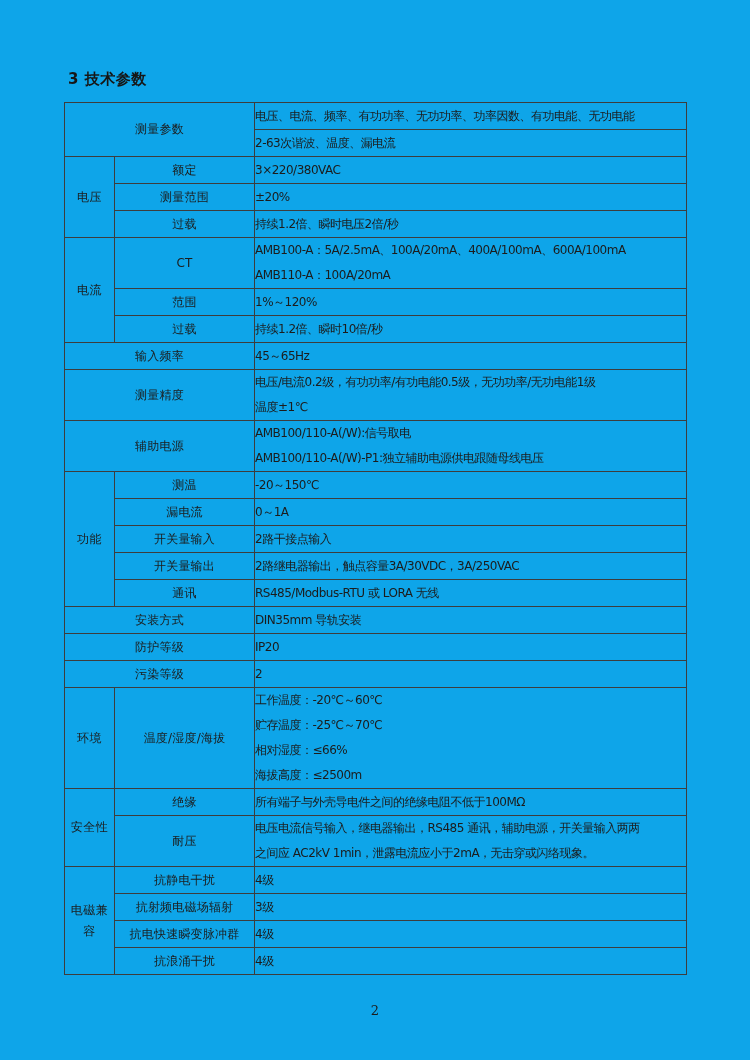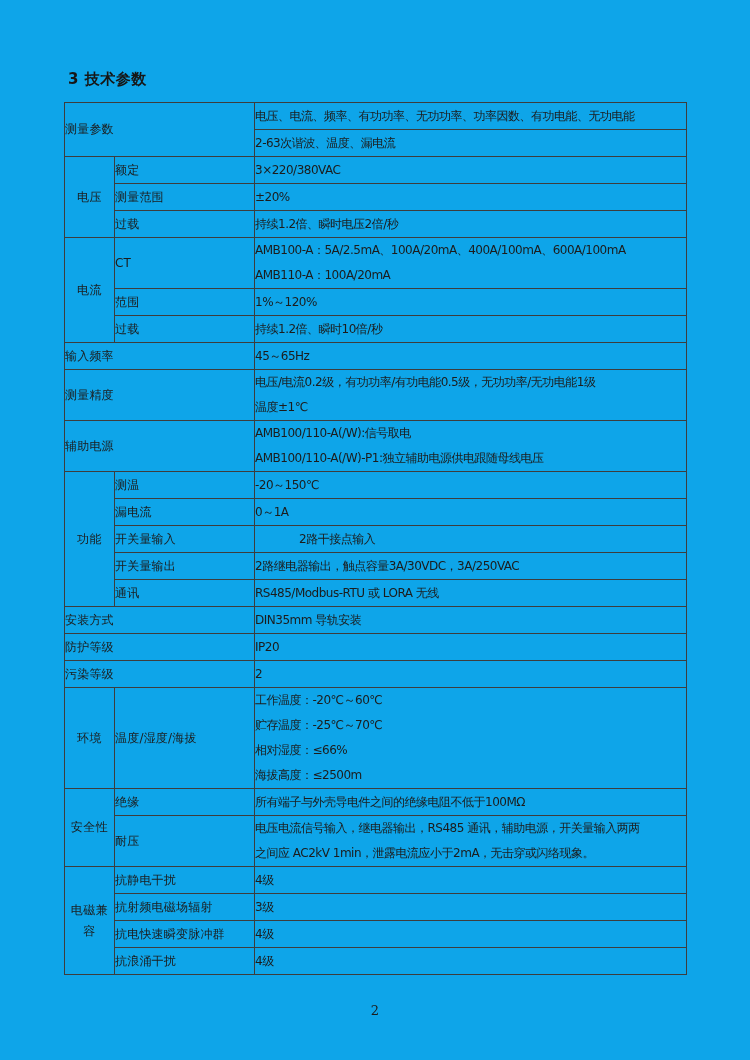--- a/index.html
+++ b/index.html
@@ -21,21 +21,21 @@
   table.spec {
     width:622px; border-collapse:collapse; table-layout:fixed;
   }
   table.spec td {
     border:1px solid #3d3d3d;
     font-size:12px; color:#1c1c1c;
     padding:0; vertical-align:middle;
     overflow:hidden;
   }
   td.group-cell  { text-align:center; padding:0 11px; line-height:21px; letter-spacing:0.5px; }
-  td.label-cell  { letter-spacing:0.2px; }
+  td.label-cell  { text-align:center; letter-spacing:0.2px; }
   td.value-cell  { text-align:left; padding:0 2px 0 9px; }
   .vline { line-height:25px; white-space:nowrap; letter-spacing:-0.5px; }
   .page-number {
     position:absolute; left:0; top:1003px; width:750px;
     text-align:center; font-size:13px;
     font-family:"DejaVu Serif","Liberation Serif",serif; color:#1c1c1c;
   }
 </style>
 </head>
 <body>
@@ -128,21 +128,21 @@
             </td>
           </tr>
           <tr>
             <td class="label-cell" colspan="1">漏电流</td>
             <td class="value-cell" style="height: 26px;">
               <div class="vline">0～1A</div>
             </td>
           </tr>
           <tr>
             <td class="label-cell" colspan="1">开关量输入</td>
-            <td class="value-cell" style="height: 26px; padding-left: 44px;">
+            <td class="value-cell" style="height: 26px;">
               <div class="vline">2路干接点输入</div>
             </td>
           </tr>
           <tr>
             <td class="label-cell" colspan="1">开关量输出</td>
             <td class="value-cell" style="height: 26px;">
               <div class="vline">2路继电器输出，触点容量3A/30VDC，3A/250VAC</div>
             </td>
           </tr>
           <tr>

